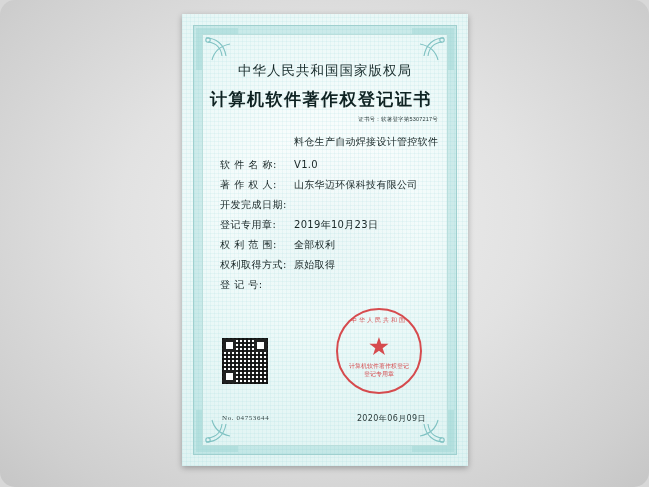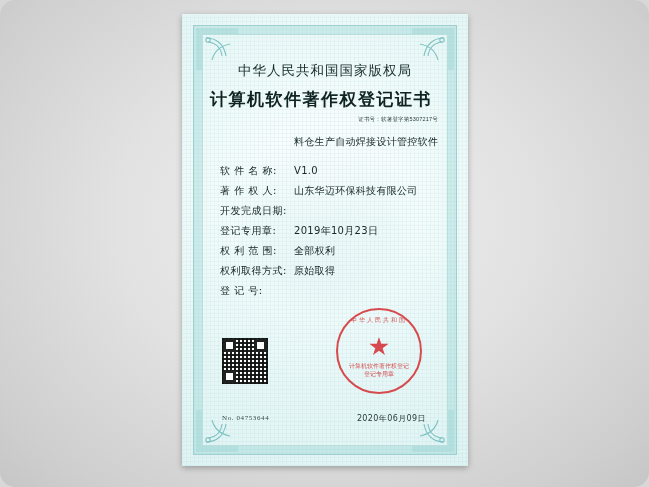--- a/index.html
+++ b/index.html
@@ -124,21 +124,21 @@
     letter-spacing: 0.5px;
     font-family: "DejaVu Sans", sans-serif;
   }
   .row .val {
     flex: 1;
     font-family: "DejaVu Sans", sans-serif;
     letter-spacing: 0.3px;
   }
   .row .val .line2 {
     display: block;
-    margin-top: 18px;
+    margin-top: 12px;
   }
   .para {
     margin-top: 12px;
     padding-left: 10px;
     padding-right: 4px;
     font-size: 8px;
     line-height: 13px;
     text-align: justify;
     font-family: "DejaVu Sans", sans-serif;
     color: #172626;

